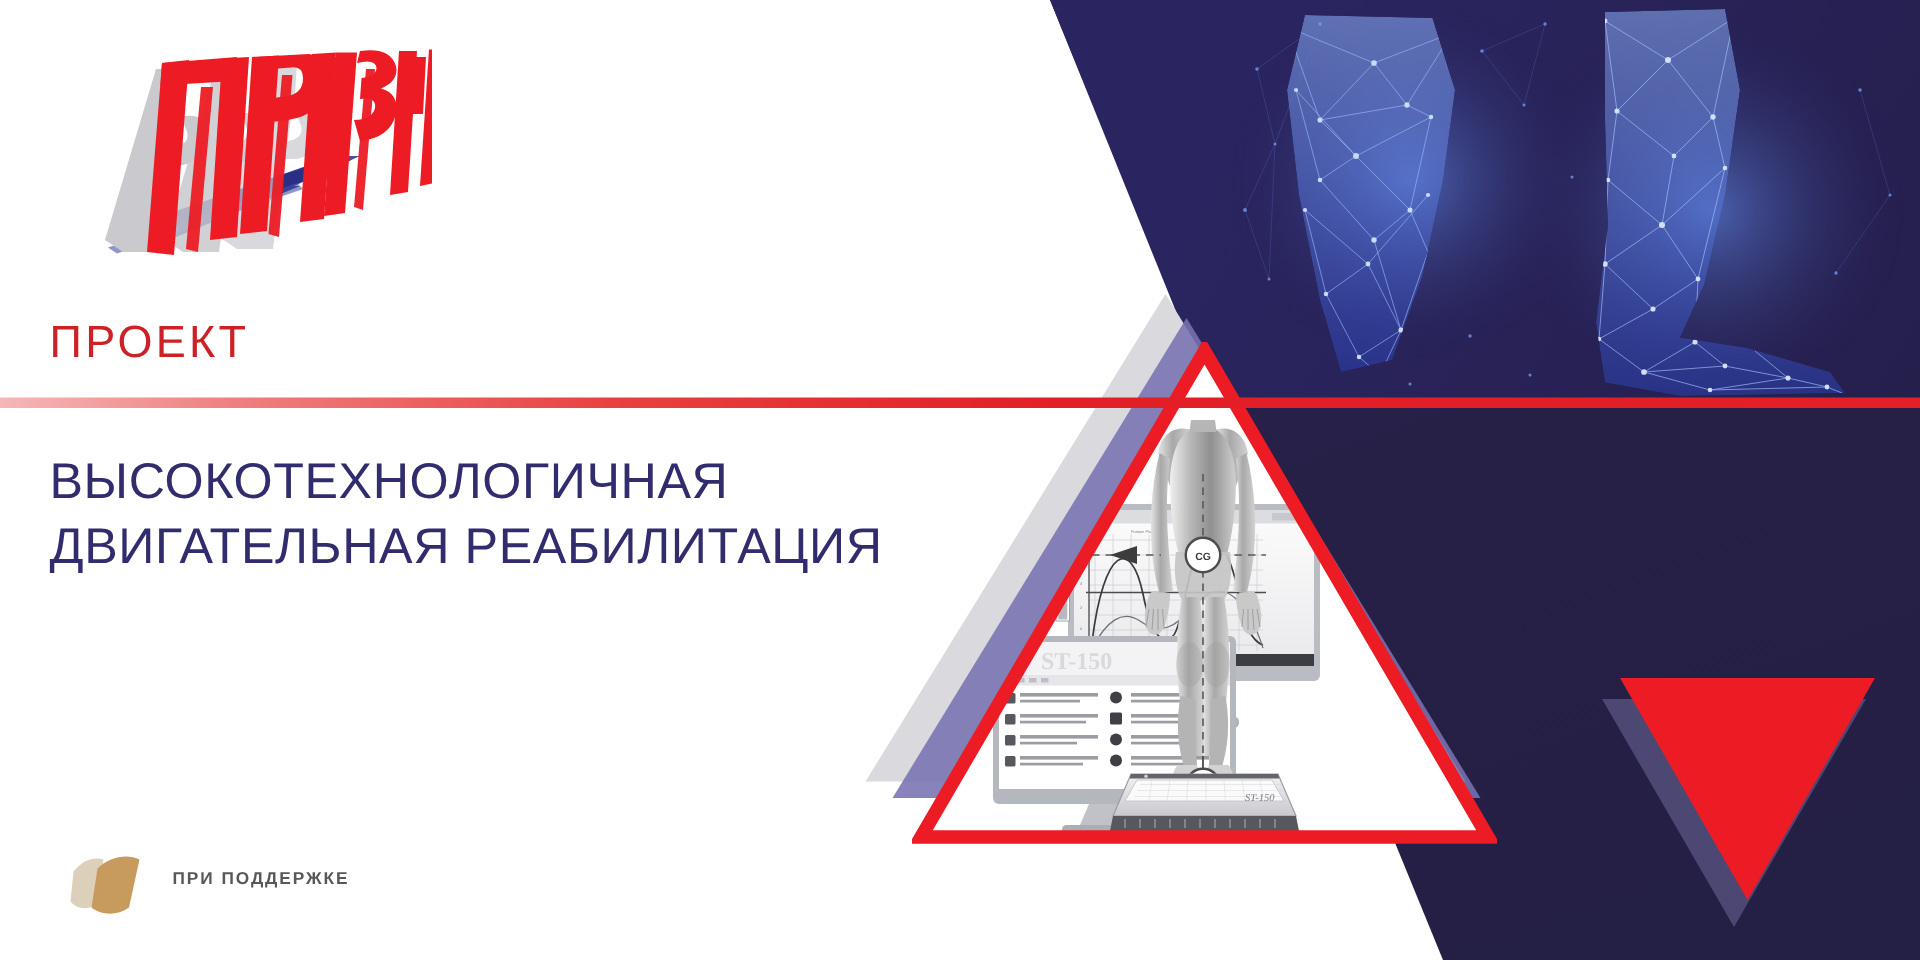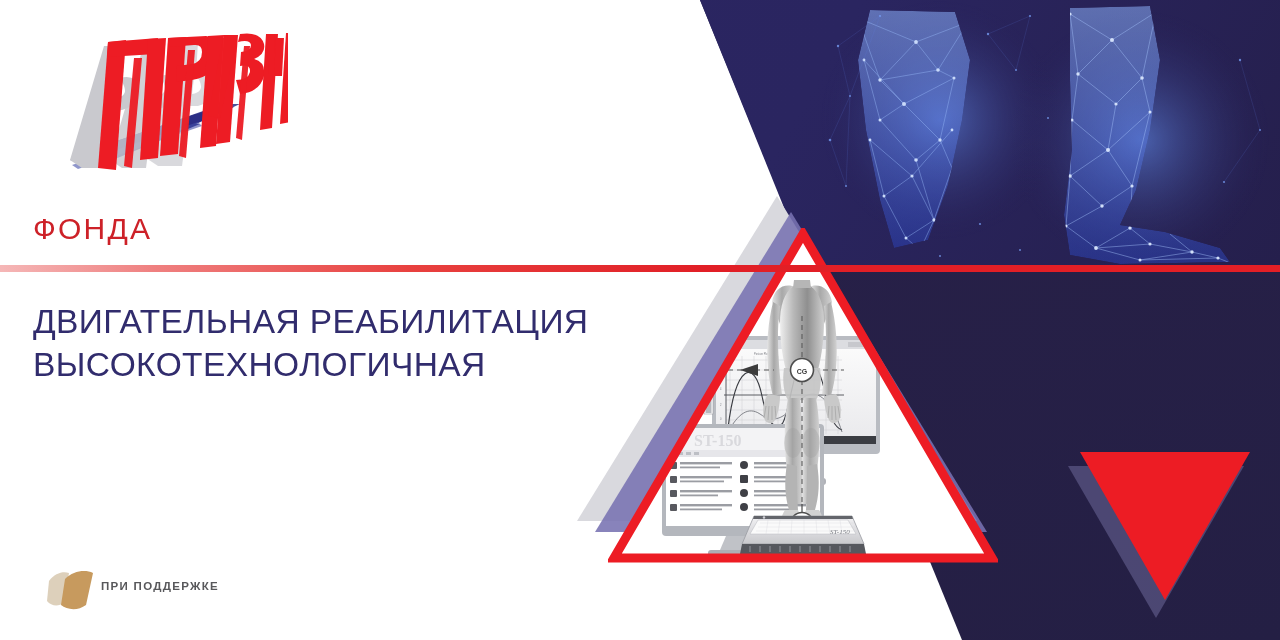--- a/index.html
+++ b/index.html
@@ -73,21 +73,21 @@
   }
   .title{
     position:absolute;left:33px;top:300px;width:640px;
     font-size:33.5px;line-height:43px;letter-spacing:.4px;
     color:#312c6d;font-weight:400;
     font-family:"Liberation Sans",sans-serif;
   }
   .title div{white-space:nowrap;}
 
   
-  .footer{position:absolute;left:45px;top:562px;height:56px;display:flex;align-items:center;}
+  .footer{position:absolute;left:45px;top:562px;height:56px;display:flex;align-items:center;gap:14px;}
   .fnd-mark{width:56px;height:50px;flex:0 0 auto;}
   .fnd-text{display:flex;flex-direction:column;justify-content:center;line-height:1;}
   .fnd-line1{font-size:11.5px;letter-spacing:1.3px;color:#58585b;font-weight:700;margin-bottom:6px;}
   .fnd-line2{font-size:15.5px;letter-spacing:1.15px;color:#2b2b2e;font-weight:700;}
 </style>
 </head>
 <body>
 
 <div id="poster">
 
@@ -471,25 +471,25 @@
       <path d="M250 14 L258 14 L250 98 L242 100 Z"></path>
     </g>
 
     <g fill="#ed1c24" opacity=".95">
       <path d="M86 40 L94 40 L84 150 L76 148 Z"></path>
       <path d="M140 32 L147 32 L138 140 L131 138 Z"></path>
       <path d="M196 28 L202 28 L194 122 L188 120 Z"></path>
     </g>
   </svg>
 
-  <div class="kicker">ФОНДА</div>
+  <div class="kicker">ПРОЕКТ</div>
 
   <div class="title">
+    <div>ВЫСОКОТЕХНОЛОГИЧНАЯ</div>
     <div>ДВИГАТЕЛЬНАЯ РЕАБИЛИТАЦИЯ</div>
-    <div>ВЫСОКОТЕХНОЛОГИЧНАЯ</div>
   </div>
 
   <div class="footer">
     <svg class="fnd-mark" viewBox="0 0 56 50">
       <path d="M4 16 C10 8, 18 6, 24 8 L19 38 C13 42, 6 41, 2 36 Z" fill="#ddd0bb"></path>
       <path d="M20 14 C28 6, 40 4, 48 8 L41 40 C33 46, 22 45, 16 40 Z" fill="#c79a5e"></path>
     </svg>
     <div class="fnd-text">
       <span class="fnd-line1">ПРИ ПОДДЕРЖКЕ</span>
     </div>

